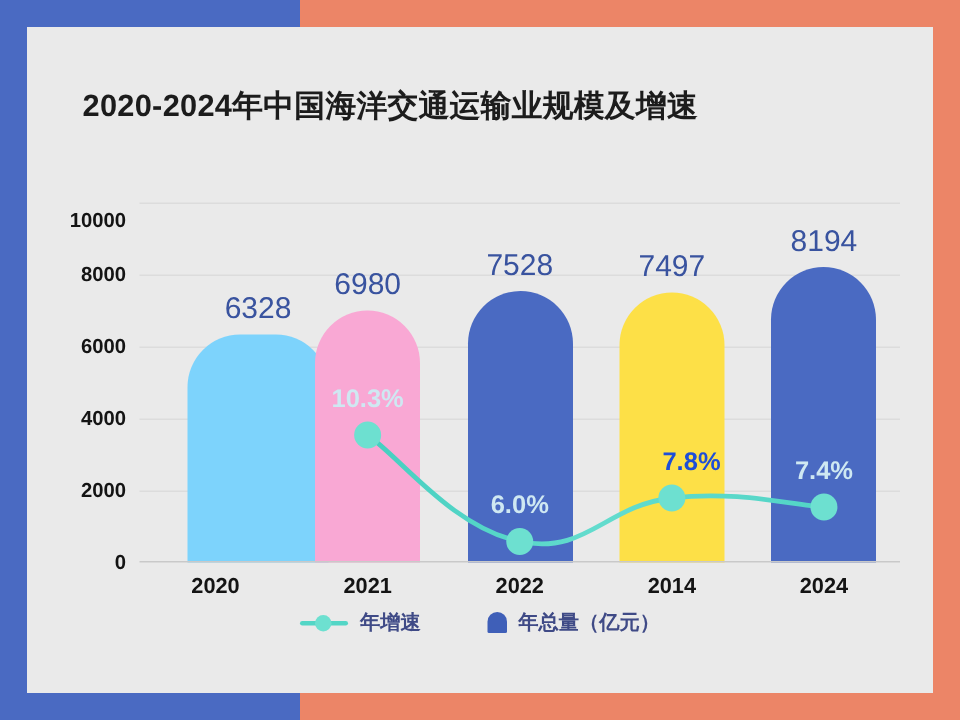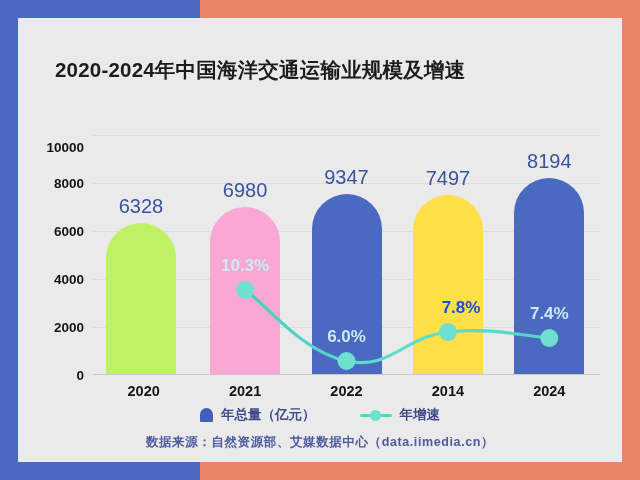--- a/index.html
+++ b/index.html
@@ -223,28 +223,28 @@
         </div>
       <div id="yticks">
           <div class="ytick" style="top: 240px;">0</div>
           <div class="ytick" style="top: 192px;">2000</div>
           <div class="ytick" style="top: 144px;">4000</div>
           <div class="ytick" style="top: 96px;">6000</div>
           <div class="ytick" style="top: 48px;">8000</div>
           <div class="ytick" style="top: 12px;">10000</div>
         </div>
       <div id="bars">
-          <div class="bar" style="left: 13px; width: 70px; height: 151.872px; background: #bef264; border-radius: 35px 35px 0px 0px;">
+          <div class="bar" style="left: 32px; width: 94px; height: 151.872px; background: #7dd3fc; border-radius: 35px 35px 0px 0px;">
             <span class="bar-label" style="color: rgb(57, 83, 159);">6328</span>
           </div>
           <div class="bar" style="left: 117.1px; width: 70px; height: 167.52px; background: #f9a8d4; border-radius: 35px 35px 0px 0px;">
             <span class="bar-label" style="color: rgb(57, 83, 159);">6980</span>
           </div>
           <div class="bar" style="left: 218.5px; width: 70px; height: 180.672px; background: rgb(74, 106, 194); border-radius: 35px 35px 0px 0px;">
-            <span class="bar-label" style="color: rgb(57, 83, 159);">9347</span>
+            <span class="bar-label" style="color: rgb(57, 83, 159);">7528</span>
           </div>
           <div class="bar" style="left: 319.9px; width: 70px; height: 179.928px; background: #fde047; border-radius: 35px 35px 0px 0px;">
             <span class="bar-label" style="color: rgb(57, 83, 159);">7497</span>
           </div>
           <div class="bar" style="left: 421.3px; width: 70px; height: 196.656px; background: rgb(74, 106, 194); border-radius: 35px 35px 0px 0px;">
             <span class="bar-label" style="color: rgb(57, 83, 159);">8194</span>
           </div>
         </div>
       <svg id="line-layer" viewBox="0 0 507 240" preserveAspectRatio="none">
         <defs>
@@ -273,25 +273,24 @@
           <div class="xtick" style="left: 50.7px;">2020</div>
           <div class="xtick" style="left: 152.1px;">2021</div>
           <div class="xtick" style="left: 253.5px;">2022</div>
           <div class="xtick" style="left: 354.9px;">2014</div>
           <div class="xtick" style="left: 456.3px;">2024</div>
         </div>
     </div>
 
     <div id="legend">
       <div class="legend-item">
+        <span class="swatch-line"></span>
+        <span class="legend-text">年增速</span>
+      </div>
+      <div class="legend-item">
         <span class="swatch-bar"></span>
         <span class="legend-text">年总量（亿元）</span>
       </div>
-      <div class="legend-item">
-        <span class="swatch-line"></span>
-        <span class="legend-text">年增速</span>
-      </div>
     </div>
 
-    <div id="source-note">数据来源：自然资源部、艾媒数据中心（data.iimedia.cn）</div>
 
   </div>
 </div>
 
 </body></html>

